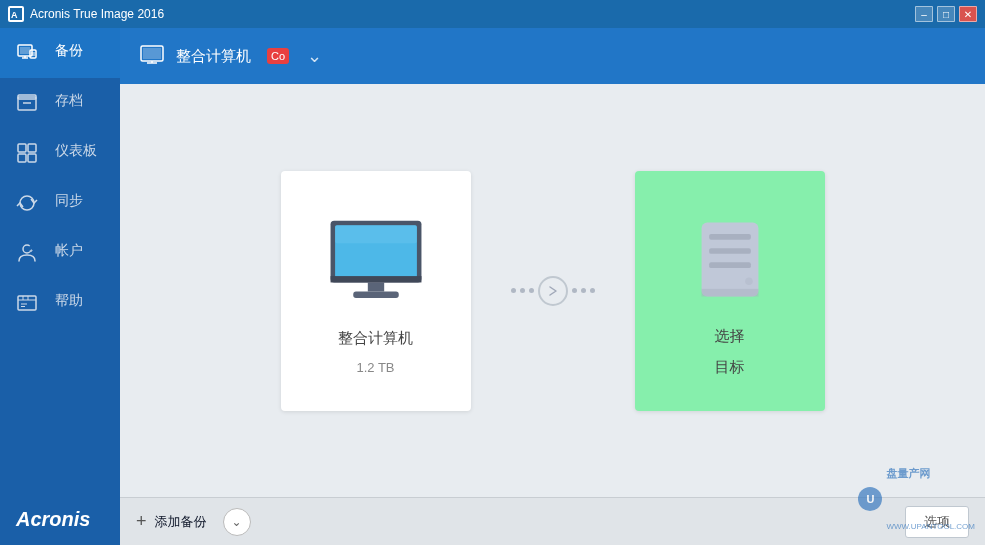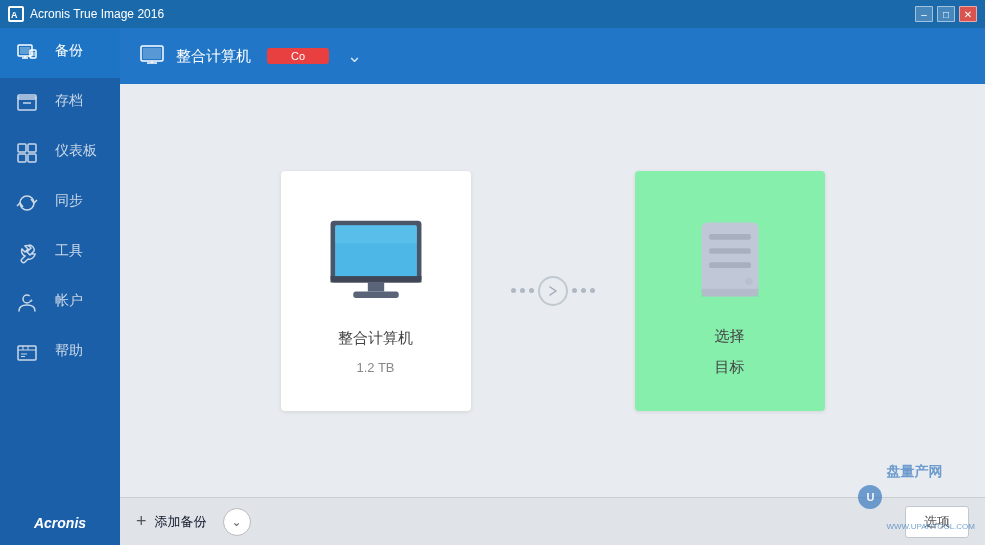--- a/index.html
+++ b/index.html
@@ -94,24 +94,23 @@
       width: 22px;
       height: 22px;
       display: flex;
       align-items: center;
       justify-content: center;
       flex-shrink: 0;
     }
     .sidebar-logo {
       padding: 14px 16px;
       color: white;
-      font-size: 14px;
+      font-size: 20px;
       font-weight: bold;
       font-style: italic;
-      text-align: center;
     }
 
     
     .content-area {
       flex: 1;
       display: flex;
       flex-direction: column;
       background: #e8ecf0;
       gap: 32px;
     }
@@ -357,28 +356,20 @@
           <svg width="22" height="22" viewBox="0 0 22 22" fill="none">
             <path d="M4 11 A7 7 0 0 1 18 11" stroke="#ccd9e8" stroke-width="1.5" fill="none"></path>
             <path d="M18 11 A7 7 0 0 1 4 11" stroke="#ccd9e8" stroke-width="1.5" fill="none"></path>
             <polyline points="15,7 18,11 21,8" stroke="#ccd9e8" stroke-width="1.5" fill="none"></polyline>
             <polyline points="7,15 4,11 1,14" stroke="#ccd9e8" stroke-width="1.5" fill="none"></polyline>
           </svg>
         </div>
         <span>同步</span>
       </div>
 
-      <div class="sidebar-item">
-        <div class="sidebar-icon">
-          <svg width="22" height="22" viewBox="0 0 22 22" fill="none">
-            <path d="M13 3 C16 3 19 6 18 9 L14 13 L11 10 L15 6 C14 4 11 3 9 4 L12 7 L9 10 L6 7 C5 9 6 13 9 14 L9 14 L6 17 C5 18 5 19 6 20 C7 21 8 21 9 20 L12 17 C15 18 19 15 19 12 L16 12" stroke="#ccd9e8" stroke-width="1.5" fill="none" stroke-linecap="round"></path>
-          </svg>
-        </div>
-        <span>工具</span>
-      </div>
 
       <div class="sidebar-item">
         <div class="sidebar-icon">
           <svg width="22" height="22" viewBox="0 0 22 22" fill="none">
             <circle cx="11" cy="7" r="4" stroke="#ccd9e8" stroke-width="1.5" fill="none"></circle>
             <path d="M3 19 C3 15 6 13 11 13 C16 13 19 15 19 19" stroke="#ccd9e8" stroke-width="1.5" fill="none" stroke-linecap="round"></path>
             <circle cx="16" cy="6" r="3" fill="#1a5fa8" stroke="none"></circle>
             <text x="13.5" y="9.5" font-size="6" fill="#ccd9e8" font-weight="bold">+</text>
           </svg>
         </div>
@@ -411,21 +402,21 @@
     <div class="top-bar">
       <div class="top-bar-icon">
         <svg width="24" height="22" viewBox="0 0 24 22" fill="none">
           <rect x="1" y="1" width="22" height="15" rx="1.5" stroke="white" stroke-width="1.5" fill="none"></rect>
           <rect x="3" y="3" width="18" height="11" fill="rgba(255,255,255,0.25)"></rect>
           <line x1="7" y1="18" x2="17" y2="18" stroke="white" stroke-width="1.5"></line>
           <line x1="12" y1="16" x2="12" y2="18" stroke="white" stroke-width="1.5"></line>
         </svg>
       </div>
       <span class="top-bar-title">整合计算机</span>
-      <span class="top-bar-badge" style="background:#e84040; font-size:11px; padding:2px 24px; border-radius:3px; color:white;">Co</span>
+      <span class="top-bar-badge" style="background:#e84040; font-size:11px; padding:2px 4px; border-radius:3px; color:white;">Co</span>
       <span style="color:rgba(255,255,255,0.8); font-size:18px; margin-left:6px; cursor:pointer;">⌄</span>
     </div>
 
     <div class="main-panel">
 
       <div class="card">
         <div class="card-icon-area">
 
           <svg class="monitor-svg" viewBox="0 0 110 95" fill="none" xmlns="http://www.w3.org/2000/svg">
 
@@ -495,17 +486,17 @@
 
   </div>
 </div>
 
 <div class="watermark">
   <div style="display:flex;align-items:center;gap:4px;">
     <div style="width:24px;height:24px;background:#3a7abf;border-radius:50%;display:flex;align-items:center;justify-content:center;">
       <span style="color:white;font-size:11px;font-weight:bold;">U</span>
     </div>
     <div>
-      <div style="font-size:14px;color:#3a7abf;font-weight:bold;">盘量产网</div>
+      <div style="font-size:11px;color:#3a7abf;font-weight:bold;">盘量产网</div>
       <div style="font-size:8px;color:#3a7abf;margin-top:41px;">WWW.UPANTOOL.COM</div>
     </div>
   </div>
 </div>
 
 </body></html>

